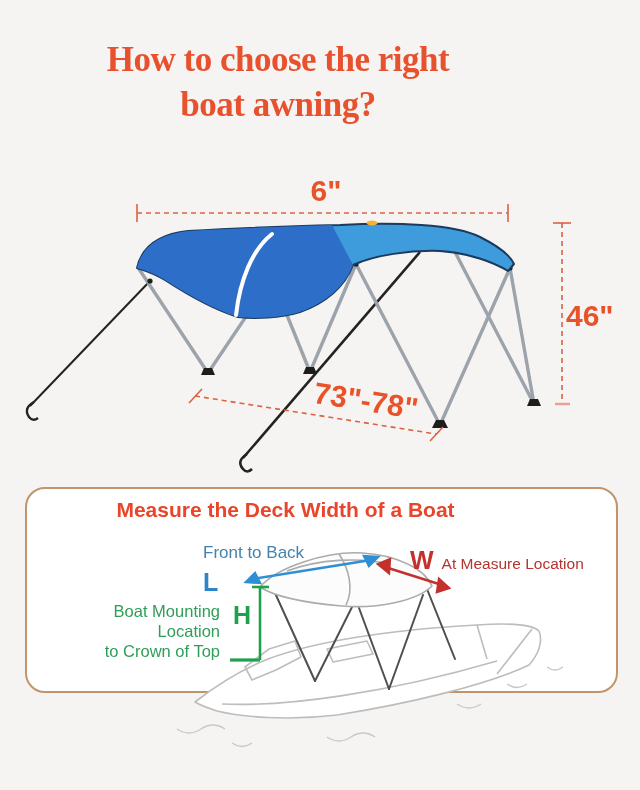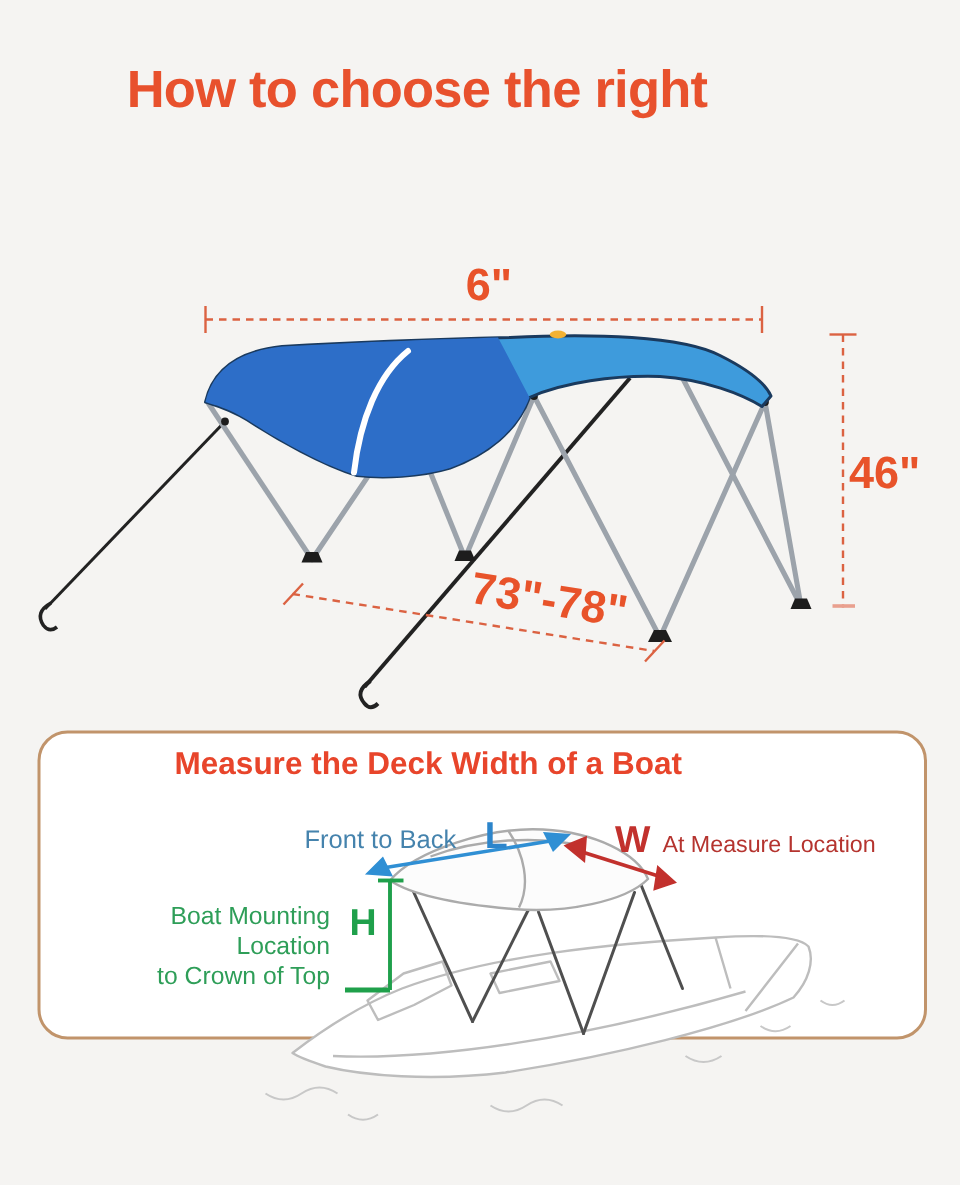--- a/index.html
+++ b/index.html
@@ -10,21 +10,21 @@
     position:relative;
     overflow:hidden;
   }
   .canvas{position:absolute;inset:0;width:640px;height:790px;}
 
   
   .main-title{
     position:absolute;top:38px;left:0;width:556px;
     text-align:center;
     font-weight:bold;font-size:35px;line-height:1.28;
-    color:#E8512D;letter-spacing:-0.5px;
+    color:#E8512D;letter-spacing:-0.5px;font-family:Liberation Serif, serif;
   }
 
   
   .hero-svg{position:absolute;top:160px;left:0;}
 
   .dim-label{
     position:absolute;
     font-weight:bold;color:#E8532A;
     white-space:nowrap;
   }
@@ -45,39 +45,40 @@
     box-sizing:border-box;
   }
   .panel-title{
     position:absolute;top:9px;left:0;width:100%;
     text-align:center;padding-right:72px;box-sizing:border-box;
     font-weight:bold;font-size:21px;color:#E8452B;
   }
   .panel-svg{position:absolute;inset:0;}
 
   .lbl{position:absolute;white-space:nowrap;}
-  .lbl-front{top:54px;left:176px;display:flex;align-items:baseline;gap:19px;}
+  .lbl-front{top:54px;left:176px;display:flex;align-items:baseline;gap:5px;flex-direction:column;}
   .lbl-front .txt{font-size:17px;color:#4583AD;}
   .lbl-front .big{font-size:25px;font-weight:bold;color:#2C85CB;}
   .lbl-w{top:57px;left:383px;display:flex;align-items:baseline;gap:8px;}
   .lbl-w .big{font-size:25px;font-weight:bold;color:#C2312D;}
   .lbl-w .txt{font-size:15.5px;color:#B5342F;}
   .lbl-h-text{
     top:112px;left:25px;width:168px;text-align:right;
     font-size:16.5px;line-height:1.22;color:#2E9E58;white-space:normal;
   }
   .lbl-h{top:112px;left:206px;font-size:25px;font-weight:bold;color:#1FA04B;}
 </style>
 </head>
 <body>
 
 <div class="canvas">
 
   <div class="main-title">
     <div>How to choose the right</div>
+    <div>boat awning?</div>
   </div>
 
   <svg class="hero-svg" width="640" height="320" viewBox="0 0 640 320">
 
     <g stroke="#222" stroke-width="2" fill="none">
       <line x1="150" y1="121" x2="30" y2="246"></line>
       <path d="M34,242 q-11,6 -5,15 q4,5 9,1" stroke-width="2.4"></path>
       <line x1="420" y1="92" x2="243" y2="298" stroke-width="2.6"></line>
       <path d="M247,294 q-11,7 -4,15 q4,5 9,0" stroke-width="2.6"></path>
     </g>

